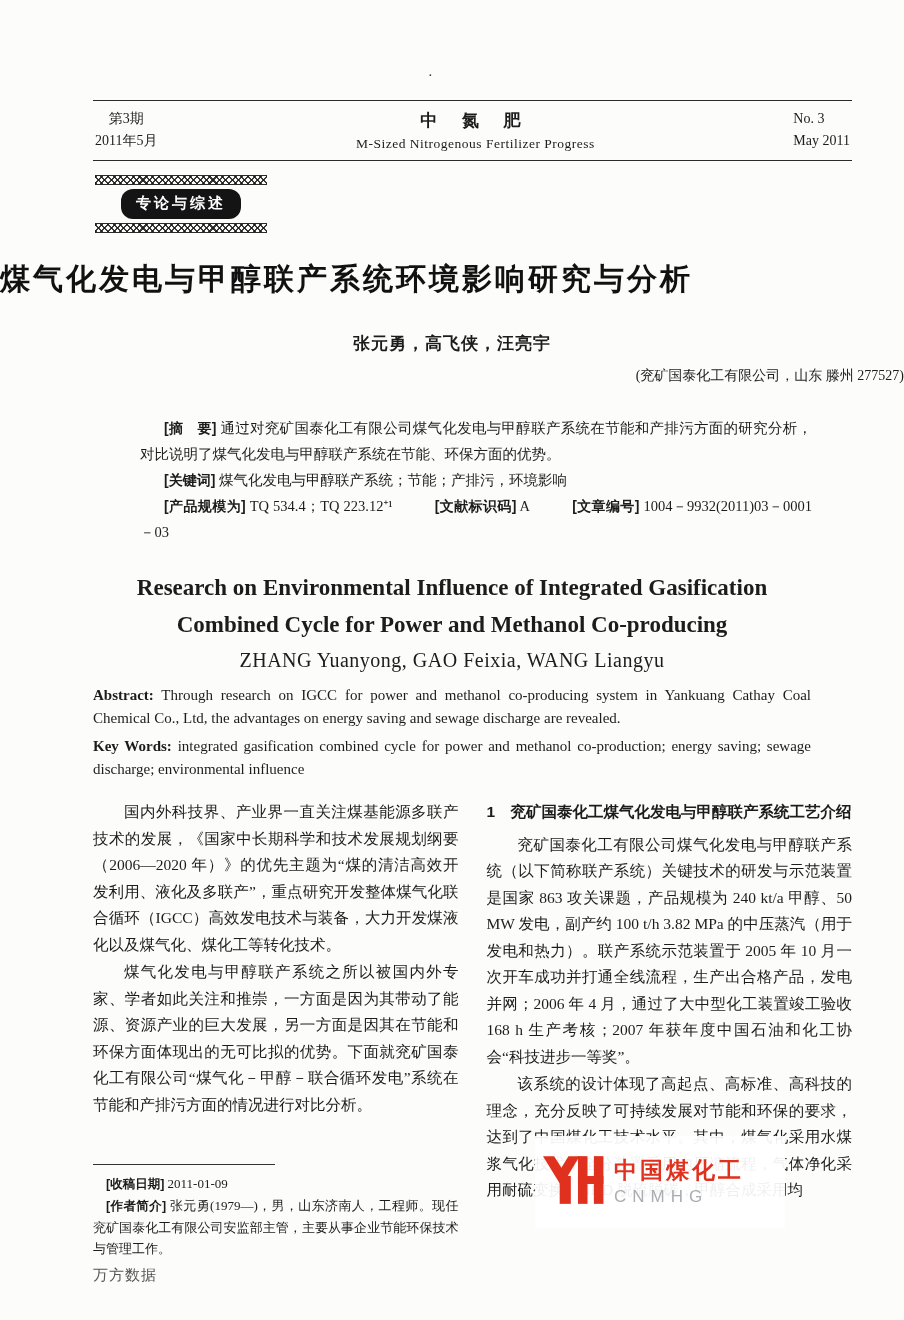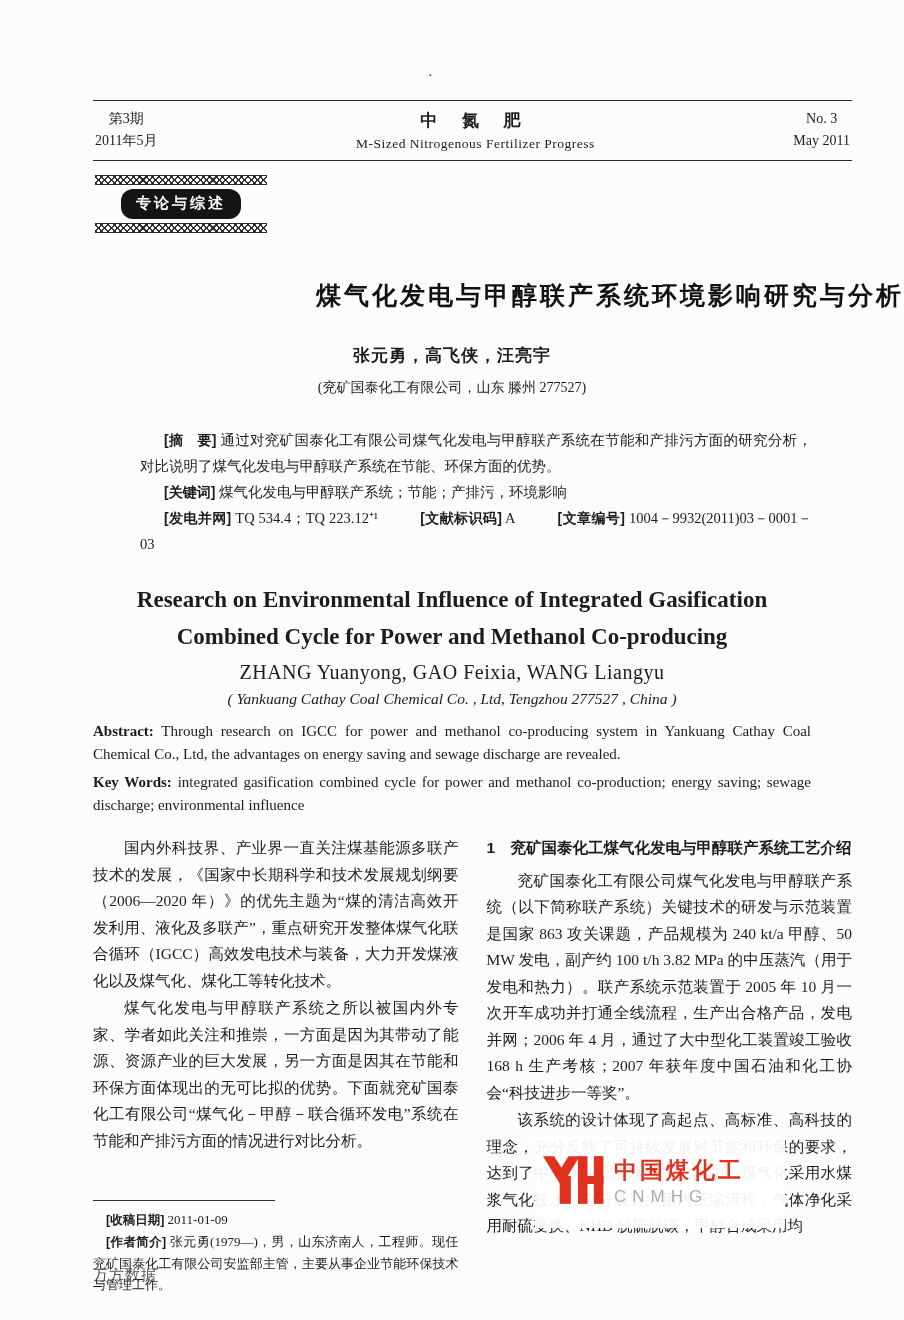--- a/index.html
+++ b/index.html
@@ -10,21 +10,21 @@
     font-family:"Liberation Serif", serif;
   }
   .top-dot { position:absolute; left:428px; top:68px; font-size:14px; color:#333; }
 
   
   .masthead { margin:100px 52px 0 93px; }
   .rule { border-top:1.5px solid #2b2b2b; }
   .mast-row { display:flex; align-items:center; justify-content:space-between; padding:7px 2px 8px; }
   .mast-left, .mast-right { font-size:14px; line-height:22px; }
   .mast-left { text-align:center; }
-  .mast-right { text-align:center; }
+  .mast-right { text-align:left; }
   .mast-center { text-align:center; }
   .journal-zh { font-family:"Liberation Sans", sans-serif; font-weight:bold; font-size:17px; letter-spacing:10px; }
   .journal-en { font-size:13.5px; margin-top:4px; letter-spacing:0.5px; }
 
   
   .badge { width:172px; margin:14px 0 0 95px; }
   .badge-hatch {
     height:10px; border-top:1px solid #2b2b2b; border-bottom:1px solid #2b2b2b;
     background:
       repeating-linear-gradient(45deg, rgba(25,25,25,.85) 0 1.5px, transparent 1.5px 4.5px),
@@ -32,30 +32,30 @@
   }
   .badge-pill-row { text-align:center; margin:4px 0; }
   .badge-pill {
     display:inline-block; background:#141414; color:#fff;
     font-family:"Liberation Sans", sans-serif; font-weight:bold; font-size:15px;
     letter-spacing:3px; padding:5px 15px 6px; border-radius:12px;
   }
 
   
   .title-zh {
-    margin-top:46px; text-align:right;
+    margin-top:26px; text-align:left;
     font-family:"Liberation Sans", sans-serif; font-weight:bold;
-    font-size:25px; letter-spacing:3px; color:#111;
+    font-size:30px; letter-spacing:3px; color:#111;
   }
   .authors-zh {
     margin-top:32px; text-align:center;
     font-family:"Liberation Sans", sans-serif; font-weight:bold;
     font-size:17px; letter-spacing:1px;
   }
-  .affil-zh { margin-top:12px; text-align:center; font-size:14px; }
+  .affil-zh { margin-top:12px; text-align:right; font-size:14px; }
 
   
   .meta-block { margin:30px 92px 0 140px; font-size:14.5px; line-height:26px; text-align:justify; }
   .meta-label { font-family:"Liberation Sans", sans-serif; font-weight:bold; font-size:14px;padding-left:24px; }
   .meta-line { text-indent:0; }
   .meta-gap { display:inline-block; width:14px; }
 
   
   .title-en { margin-top:24px; text-align:center; font-weight:bold; font-size:23px; line-height:37px; }
   .authors-en { margin-top:6px; text-align:center; font-size:20px; letter-spacing:0.5px; }
@@ -138,35 +138,34 @@
   <div class="meta-block">
     <div class="meta-line">
       <span class="meta-label">[摘　要]</span>
       <span>通过对兖矿国泰化工有限公司煤气化发电与甲醇联产系统在节能和产排污方面的研究分析，对比说明了煤气化发电与甲醇联产系统在节能、环保方面的优势。</span>
     </div>
     <div class="meta-line">
       <span class="meta-label">[关键词]</span>
       <span>煤气化发电与甲醇联产系统；节能；产排污，环境影响</span>
     </div>
     <div class="meta-line">
-      <span class="meta-label">[发电并网]</span>
+      <span class="meta-label">[产品规模为]</span>
       <span>TQ 534.4；TQ 223.12⁺¹</span><span class="meta-gap"></span>
       <span class="meta-label">[文献标识码]</span>
       <span>A</span><span class="meta-gap"></span>
       <span class="meta-label">[文章编号]</span>
       <span>1004－9932(2011)03－0001－03</span>
     </div>
   </div>
 
   <div class="title-en">
     <div>Research on Environmental Influence of Integrated Gasification</div>
     <div>Combined Cycle for Power and Methanol Co-producing</div>
   </div>
   <div class="authors-en">ZHANG Yuanyong, GAO Feixia, WANG Liangyu</div>
-  <div class="affil-en">( Yankuang Cathay Coal Chemical Co. , Ltd, Tengzhou 277527 , China )</div>
 
   <div class="abs-en">
     <span class="en-label">Abstract:</span>
     <span>Through research on IGCC for power and methanol co-producing system in Yankuang Cathay Coal Chemical Co., Ltd, the advantages on energy saving and sewage discharge are revealed.</span>
   </div>
   <div class="kw-en">
     <span class="en-label">Key Words:</span>
     <span>integrated gasification combined cycle for power and methanol co-production; energy saving; sewage discharge; environmental influence</span>
   </div>
 

